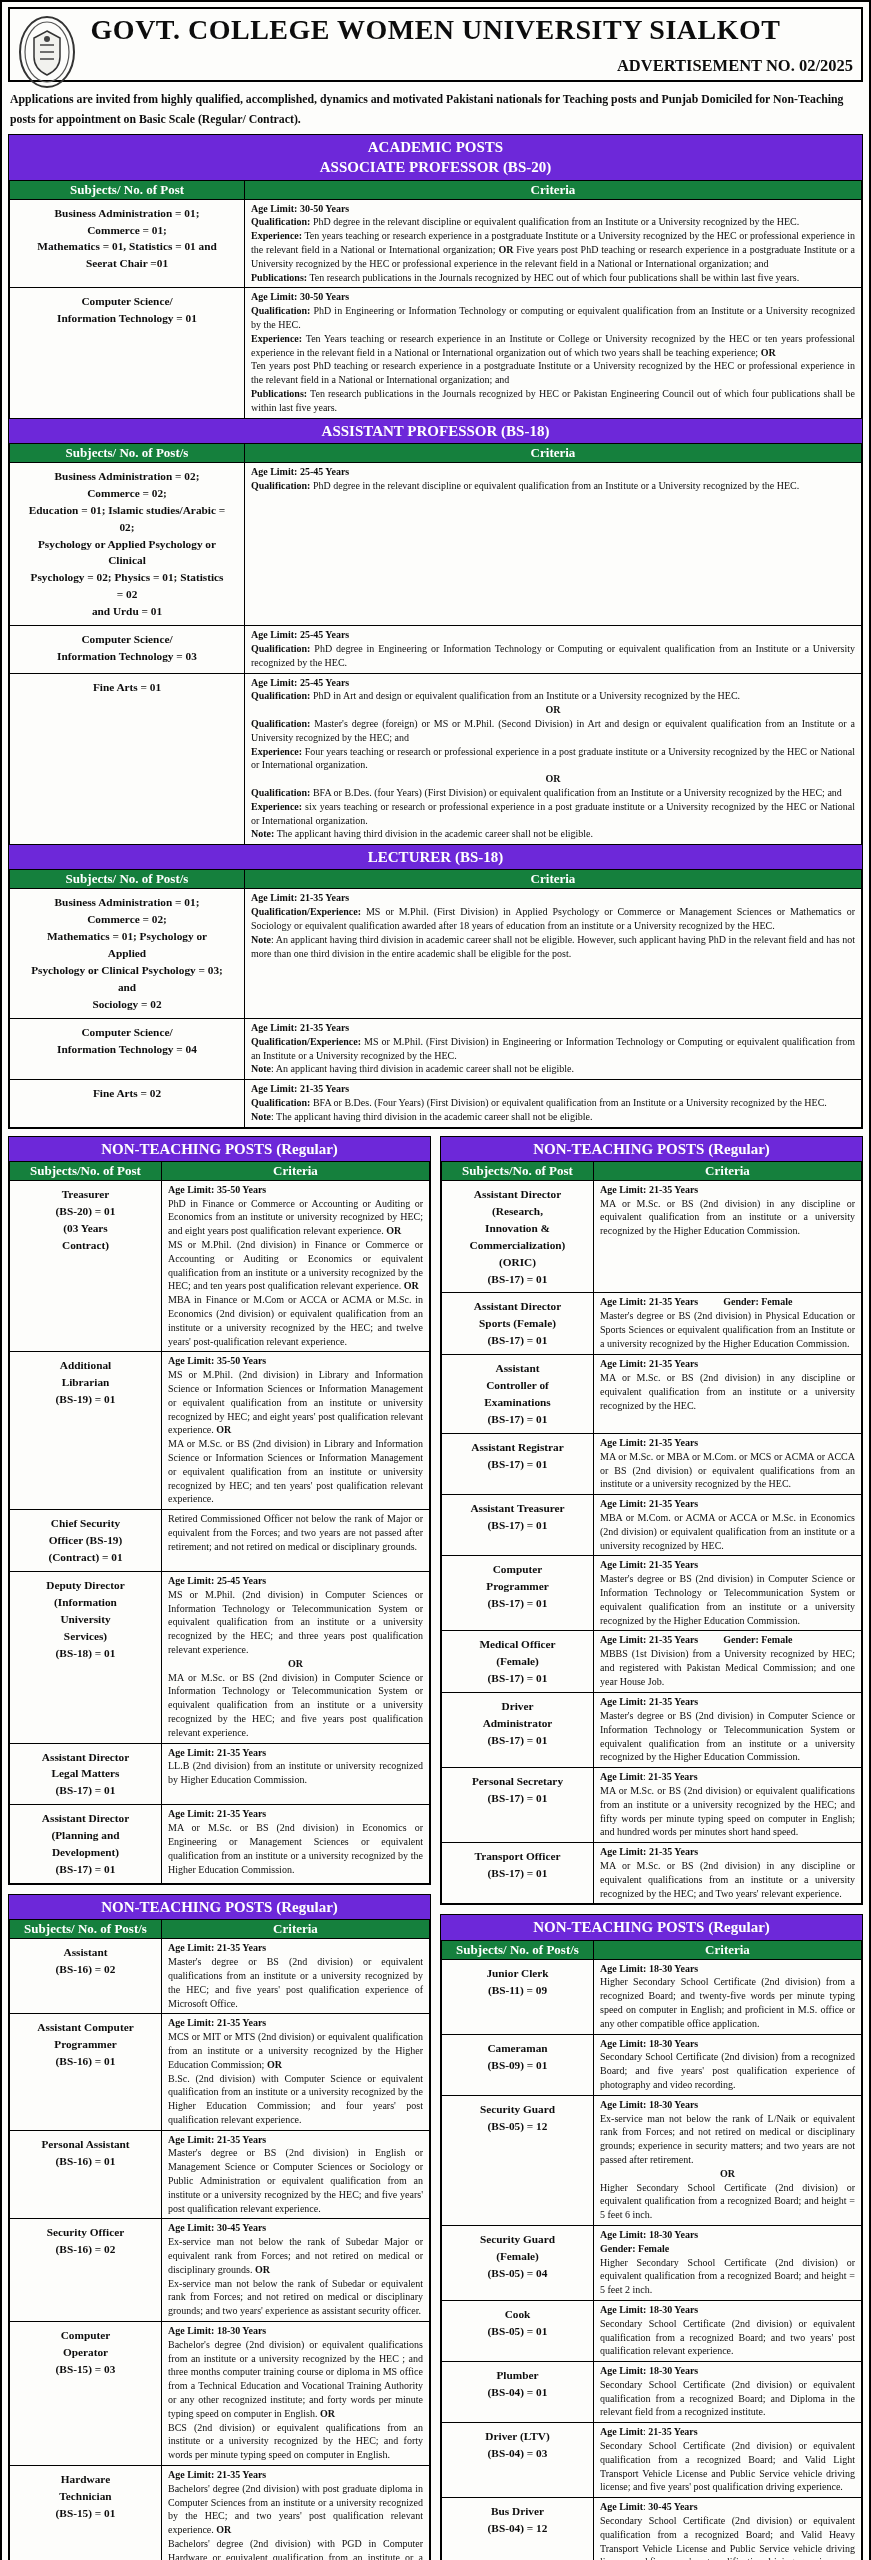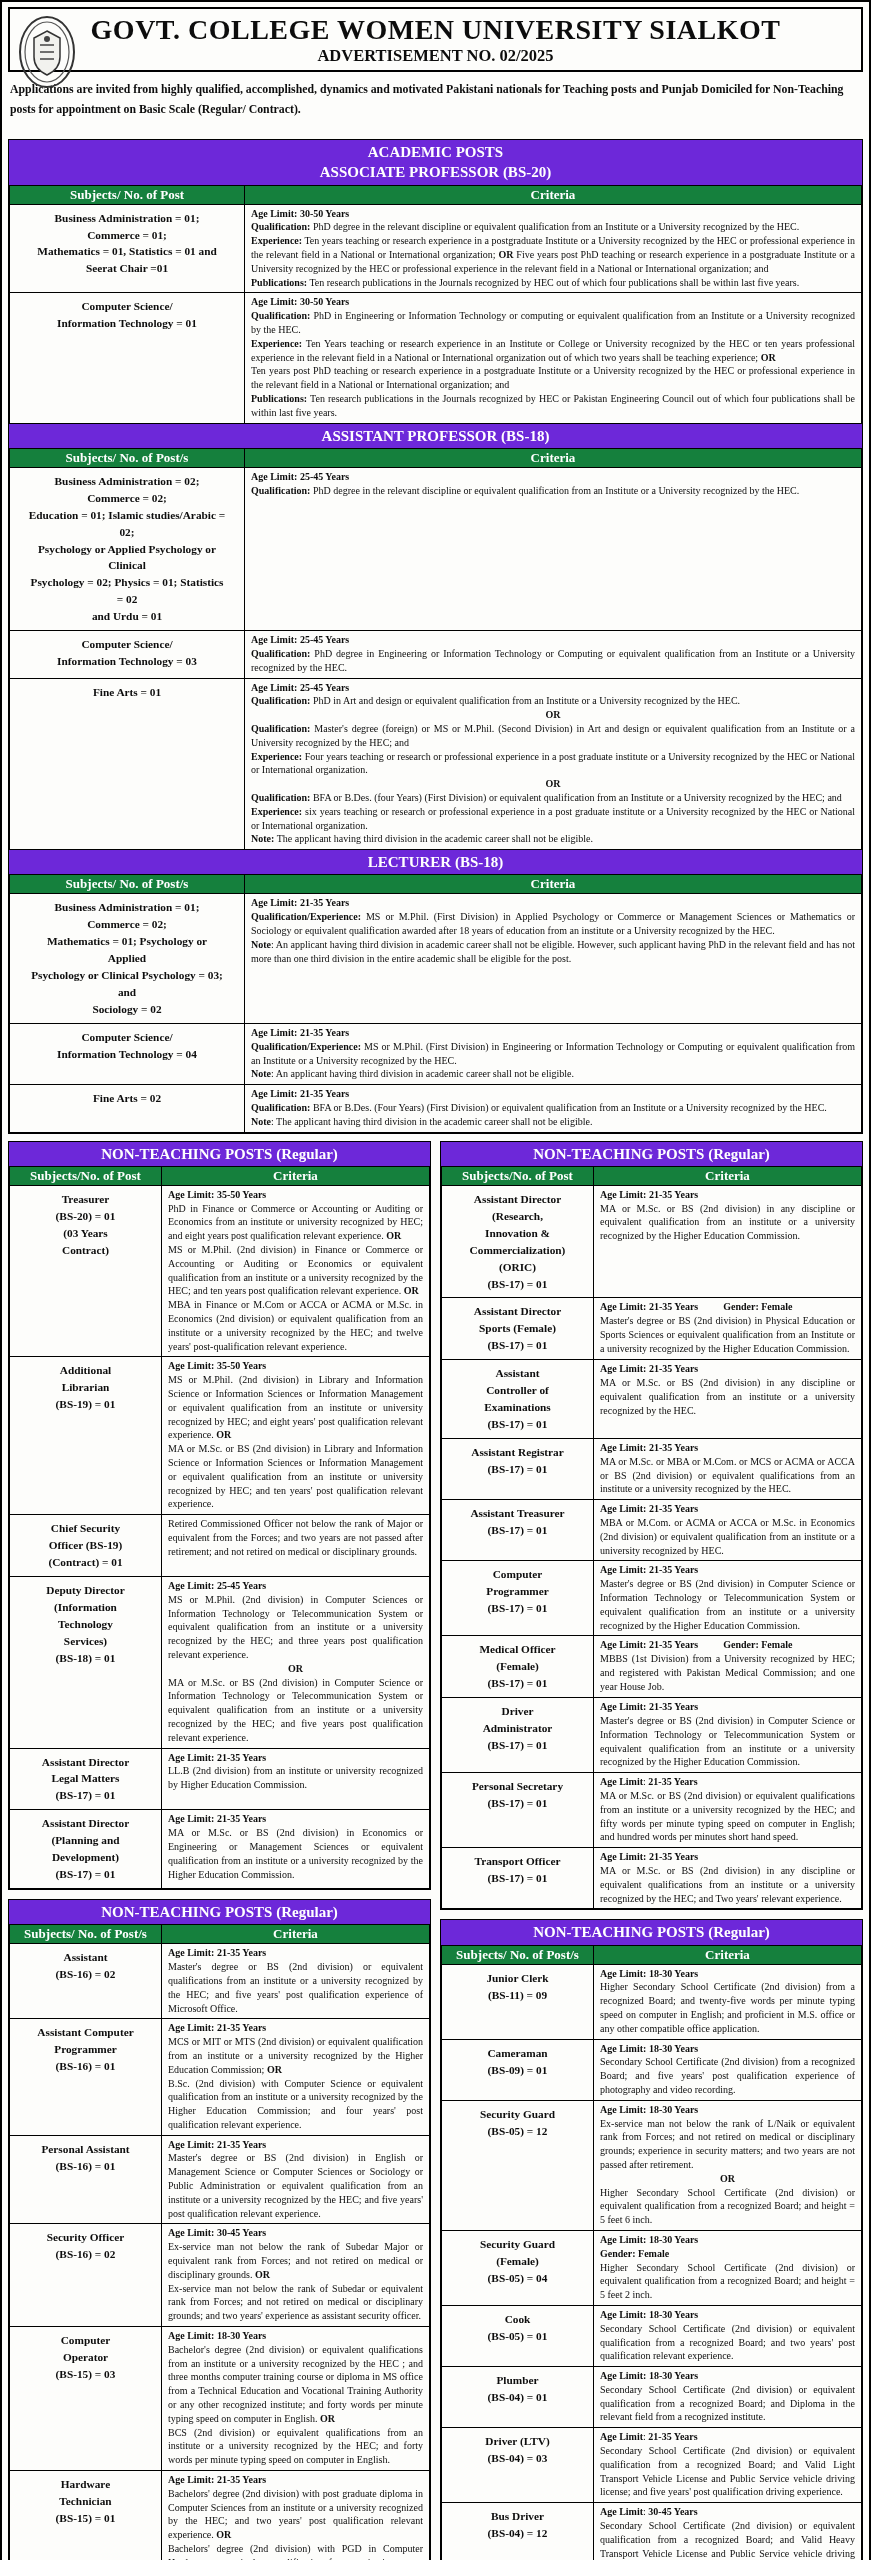--- a/index.html
+++ b/index.html
@@ -2,22 +2,22 @@
 <html><head>
 <meta charset="utf-8">
 <style>
   html,body{margin:0;padding:0;background:#9a9a9a;}
   .page{width:871px;margin:0 auto;background:#fdfdfb;border:2px solid #000;box-sizing:border-box;
         padding:5px 6px;font-family:"Liberation Serif",serif;color:#0d0d0d;}
   
   .hdr-box{border:2px solid #000;position:relative;padding:6px 8px 4px 8px;}
   .logo{position:absolute;left:8px;top:6px;}
   .page-title{text-align:center;font-weight:bold;font-size:28px;letter-spacing:.5px;line-height:1.1;}
-  .adv-no{text-align:center;font-weight:bold;font-size:16.5px;margin-top:0;}
-  .intro{font-weight:bold;font-size:11.8px;line-height:1.75;padding:7px 2px 19px 2px;}
+  .adv-no{text-align:right;font-weight:bold;font-size:16.5px;margin-top:10px;}
+  .intro{font-weight:bold;font-size:11.8px;line-height:1.75;padding:7px 2px 4px 2px;}
   
   .banner{background:#6d28d9;color:#fff;text-align:center;font-weight:bold;font-size:15px;padding:2px 0;line-height:1.35;}
   .banner .sub{font-size:15px;}
   .sect{border:1.6px solid #000;}
   table{width:100%;border-collapse:collapse;table-layout:fixed;}
   td,th{border:1.3px solid #000;vertical-align:top;}
   tr.hdr th{background:#15803d;color:#fff;font-size:13px;padding:1px 4px;border:1.3px solid #000;}
   tr.hdr th:first-child{text-align:center;}
   .acad col.c1{width:235px;}
   .nt col.c1{width:152px;}
@@ -248,21 +248,21 @@
                   <div>(Contract) = 01</div>
                 </td>
                 <td class="crit">
                   <div><span class="">Retired Commissioned Officer not below the rank of Major or equivalent from the Forces; and two years are not passed after retirement; and not retired on medical or disciplinary grounds.</span></div>
                 </td>
               </tr>
               <tr>
                 <td class="subj">
                   <div>Deputy Director</div>
                   <div>(Information</div>
-                  <div>Technology</div>
+                  <div>University</div>
                   <div>Services)</div>
                   <div>(BS-18) = 01</div>
                 </td>
                 <td class="crit">
                   <div><span class="bb">Age Limit: 25-45 Years</span></div>
                   <div><span class="">MS or M.Phil. (2nd division) in Computer Sciences or Information Technology or Telecommunication System or equivalent qualification  from an institute or a university recognized by the HEC; and three years post qualification relevant experience.</span></div>
                   <div class="ctr"><span class="bb">OR</span></div>
                   <div><span class="">MA or M.Sc. or BS (2nd division) in Computer Science or Information Technology or Telecommunication System or equivalent qualification  from an institute or a university recognized by the HEC; and five years post qualification relevant experience.</span></div>
                 </td>
               </tr>

